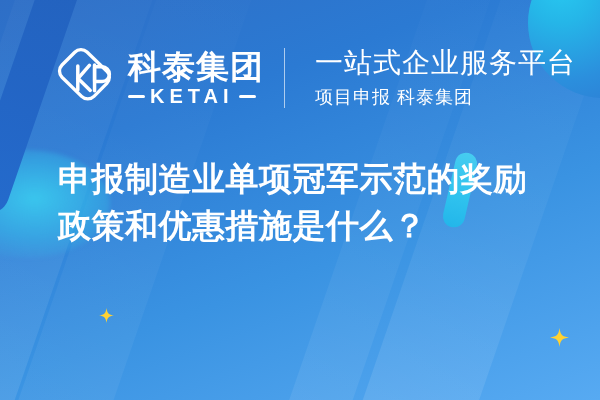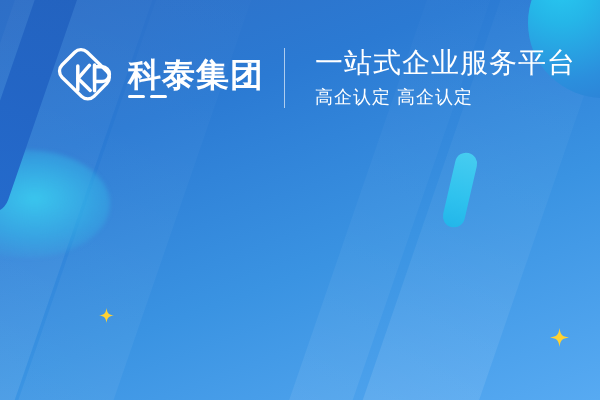--- a/index.html
+++ b/index.html
@@ -201,27 +201,29 @@
           <path d="M39.8 18.6 L39.8 45.2"></path>
         </g>
         <path d="M39.8 20.4 L47.6 20.4 A7.6 7.6 0 0 1 47.6 35.6 L39.8 35.6 Z" fill="none" stroke="#ffffff" stroke-width="3.4" stroke-linejoin="round"></path>
       </svg>
     </div>
 
     <div class="logo-words">
       <div class="logo-cn">科泰集团</div>
       <div class="logo-en-row">
         <span class="logo-rule"></span>
+        <span class="logo-en">KETAI</span>
         <span class="logo-rule"></span>
       </div>
     </div>
 
     <div class="divider"></div>
 
     <div class="tagline">
       <div class="tagline-main">一站式企业服务平台</div>
-      <div class="tagline-sub">高企认定 高企认定</div>
+      <div class="tagline-sub">项目申报 科泰集团</div>
     </div>
 
   </div>
 
+  <div class="headline">申报制造业单项冠军示范的奖励政策和优惠措施是什么？</div>
 
 </div>
 
 </body></html>

